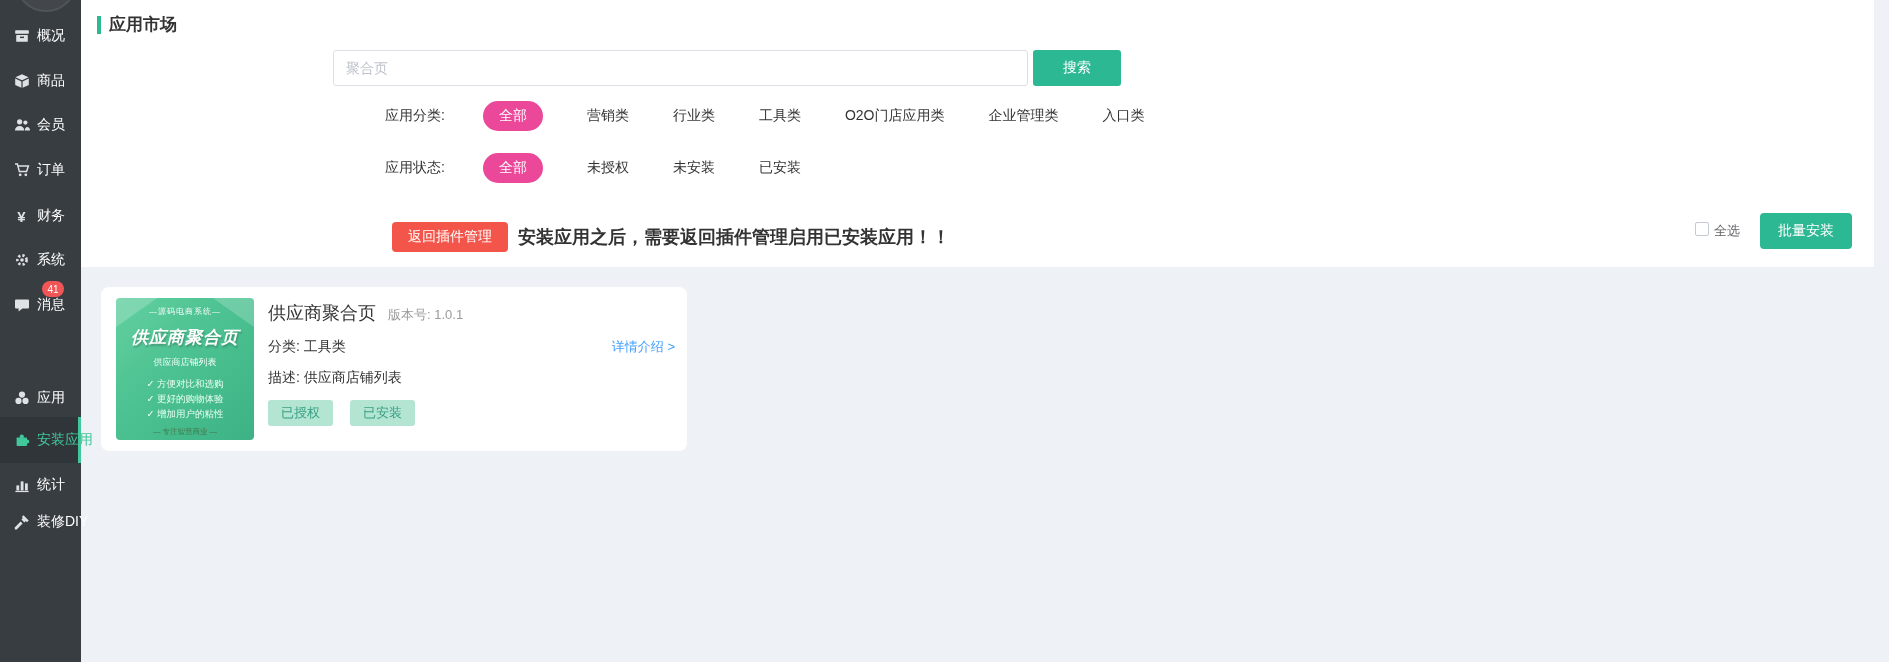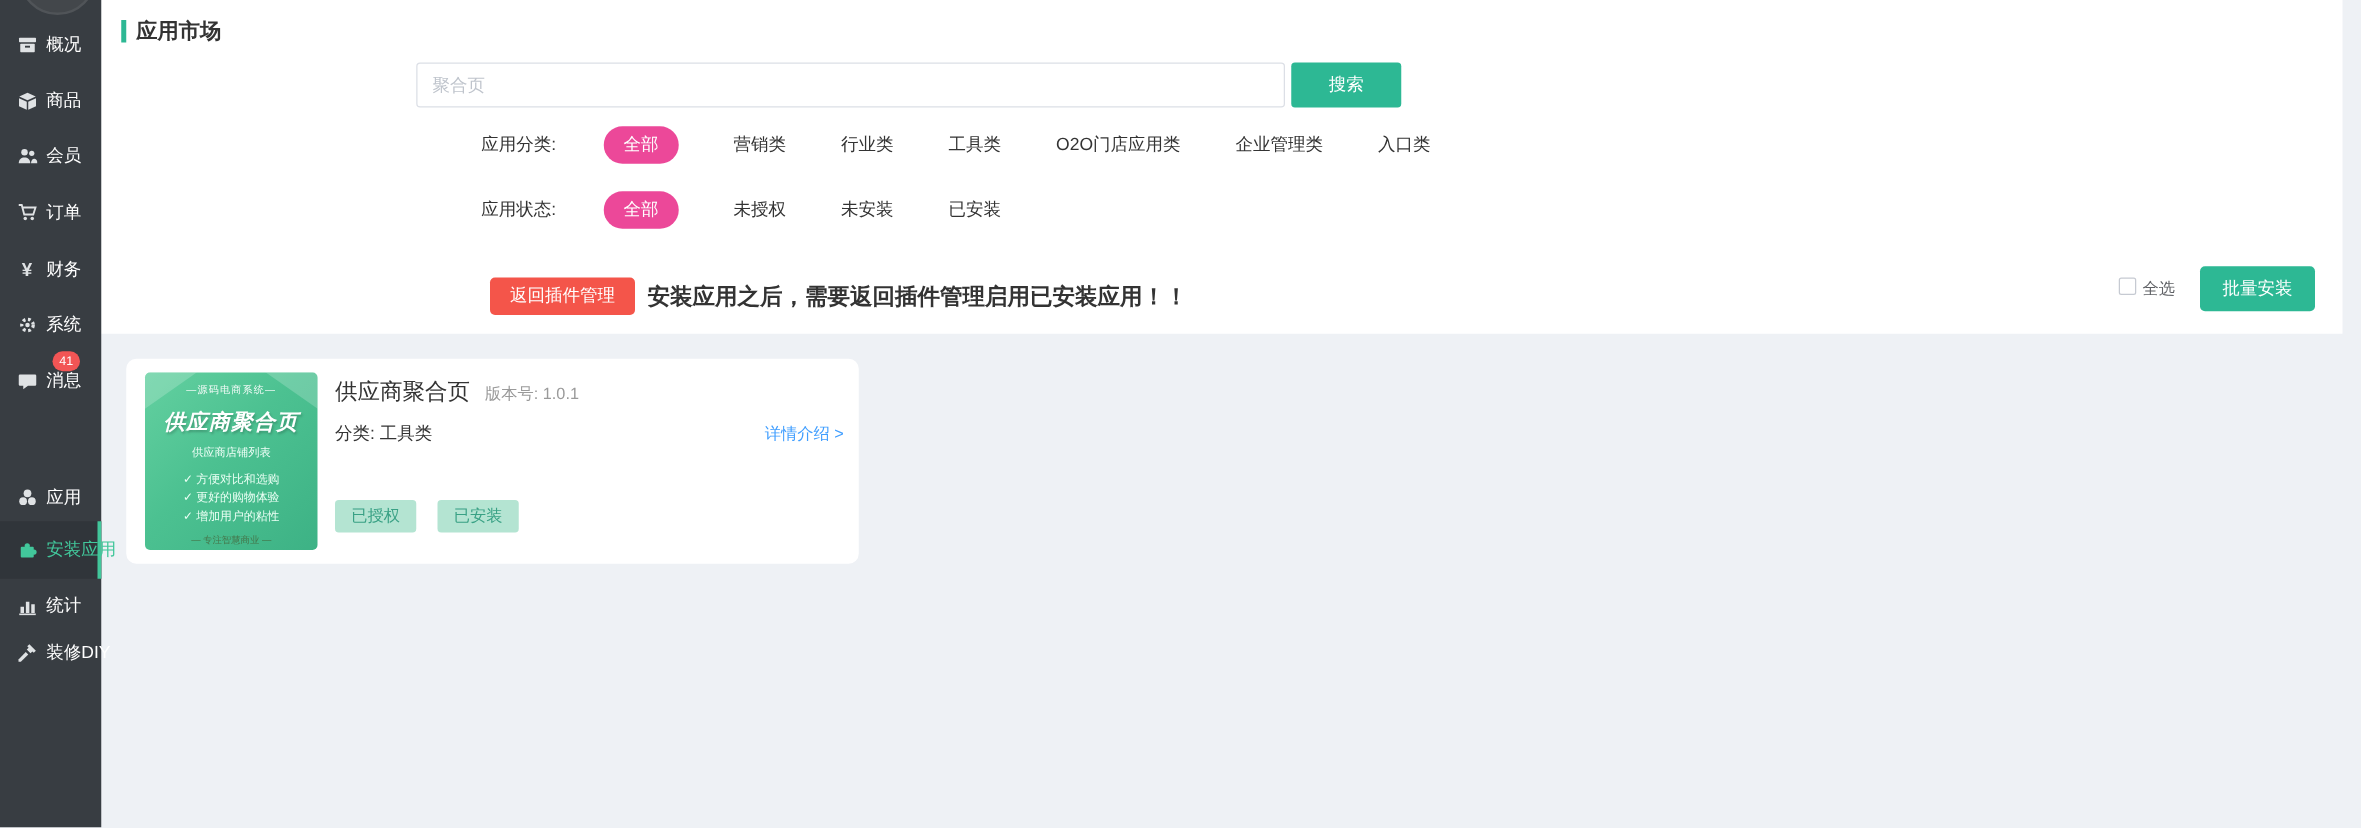--- a/index.html
+++ b/index.html
@@ -281,20 +281,24 @@
     <div class="card-body">
       <div class="card-title-row">
         <span class="app-title">供应商聚合页</span>
         <span class="app-version"><span>版本号:</span>&nbsp;<span>1.0.1</span></span>
       </div>
       <div class="card-row">
         <span>分类:</span>
         <span>工具类</span>
         <a class="detail-link">详情介绍 &gt;</a>
       </div>
+      <div class="card-row">
+        <span>描述:</span>
+        <span>供应商店铺列表</span>
+      </div>
     </div>
 
     <div class="tag-row">
       <span class="tag">已授权</span>
       <span class="tag">已安装</span>
     </div>
   </div>
 
 </div>
 

